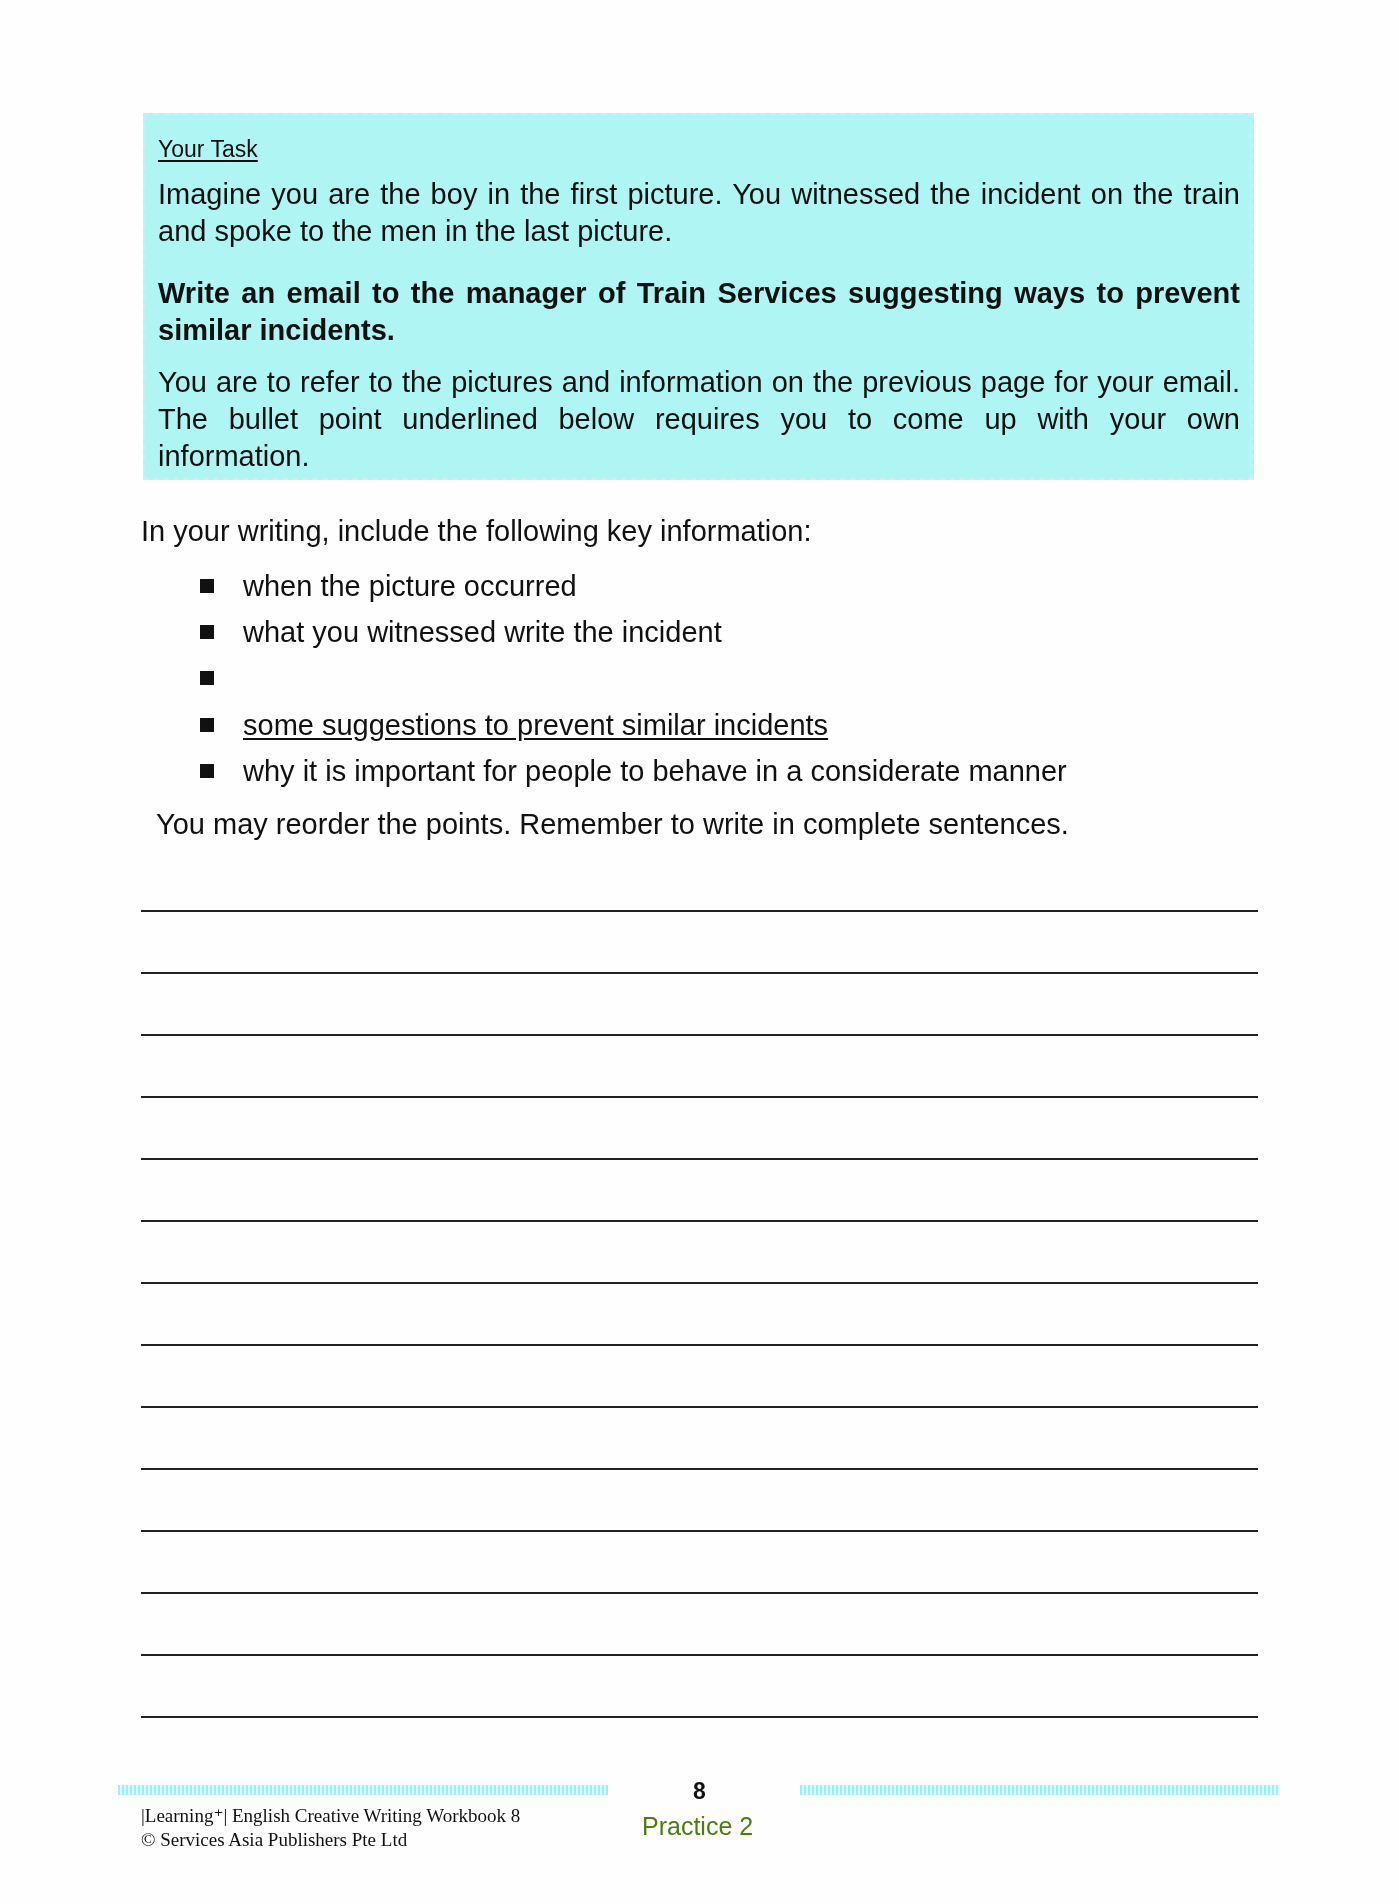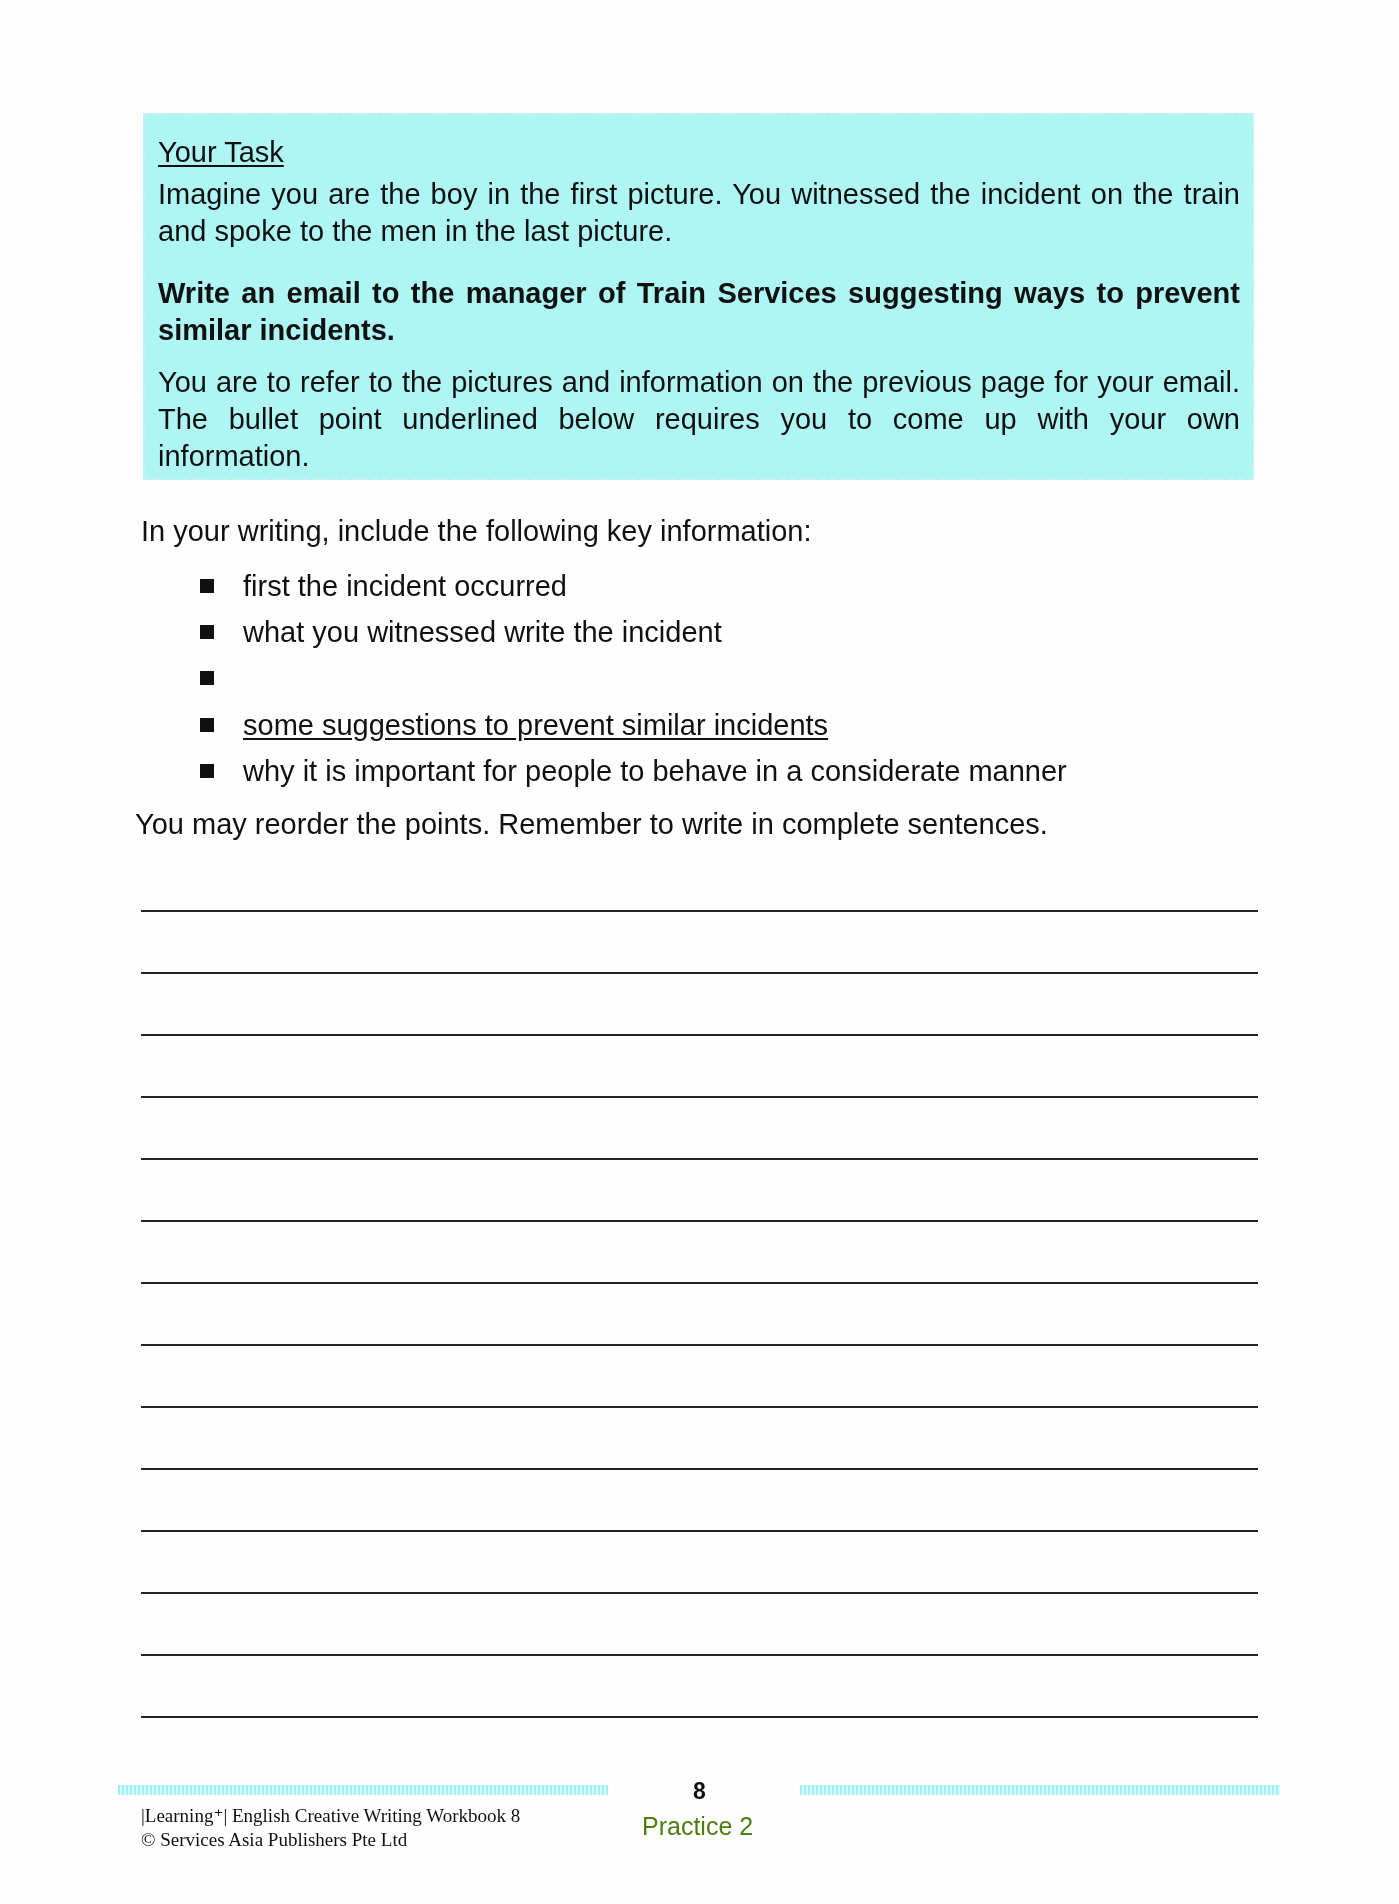--- a/index.html
+++ b/index.html
@@ -1,46 +1,46 @@
 <!DOCTYPE html>
 <html><head>
 <meta charset="utf-8">
 <style>
   html,body{margin:0;padding:0;}
   body{width:1399px;height:1904px;background:#fefefe;position:relative;overflow:hidden;font-family:"Liberation Sans","DejaVu Sans",sans-serif;color:#111;}
   .task-box{position:absolute;left:143px;top:113px;width:1111px;height:367px;background:#aef5f3;border:2px dashed #c6f3f1;box-sizing:border-box;}
-  .task-title{position:absolute;left:158px;top:136px;font-size:29px;text-decoration:underline;text-underline-offset:3px;}
+  .task-title{position:absolute;left:158px;top:136px;font-size:23px;text-decoration:underline;text-underline-offset:3px;}
   .para{position:absolute;left:158px;width:1082px;font-size:29px;line-height:37px;text-align:justify;margin-top:9px;}
   .bold{font-weight:bold;}
   .intro{position:absolute;left:141px;top:515px;font-size:29px;text-align:right;}
   .bullet{position:absolute;left:200px;height:34px;display:flex;align-items:center;}
   .sq{width:14px;height:14px;background:#111;margin-right:29px;}
   .btext{font-size:29px;}
   .u{text-decoration:underline;text-underline-offset:3px;}
-  .closing{position:absolute;left:135px;top:808px;font-size:29px;}
+  .closing{position:absolute;left:156px;top:808px;font-size:29px;}
   .rule{position:absolute;left:141px;width:1117px;height:2px;background:#222;}
   .band{position:absolute;top:1785px;height:10px;background:repeating-linear-gradient(90deg,#9ff0f4 0 2px,#d8fbfc 2px 4px);}
   .pagenum{position:absolute;left:693px;top:1778px;font-size:23px;font-weight:bold;}
   .practice{position:absolute;left:642px;top:1812px;font-size:25px;color:#4d7c0f;}
   .foot{position:absolute;left:141px;font-family:"Liberation Serif","DejaVu Serif",serif;font-size:19px;}
 </style>
 </head>
 <body>
 
 <div class="task-box"></div>
 <div class="task-title">Your Task</div>
 <div class="para" style="top:167px">Imagine you are the boy in the first picture. You witnessed the incident on the train and spoke to the men in the last picture.</div>
 <div class="para bold" style="top:266px">Write an email to the manager of Train Services suggesting ways to prevent similar incidents.</div>
 <div class="para" style="top:355px">You are to refer to the pictures and information on the previous page for your email. The bullet point underlined below requires you to come up with your own information.</div>
 
 <div class="intro">In your writing, include the following key information:</div>
 
 <div class="bullet" style="top:569px">
     <span class="sq"></span>
-    <span class="btext">first the incident occurred</span>
+    <span class="btext">when the picture occurred</span>
   </div>
 <div class="bullet" style="top:615px">
     <span class="sq"></span>
     <span class="btext">what you witnessed write the incident</span>
   </div>
 <div class="bullet" style="top:661px">
     <span class="sq"></span>
   </div>
 <div class="bullet" style="top:708px">
     <span class="sq"></span>

